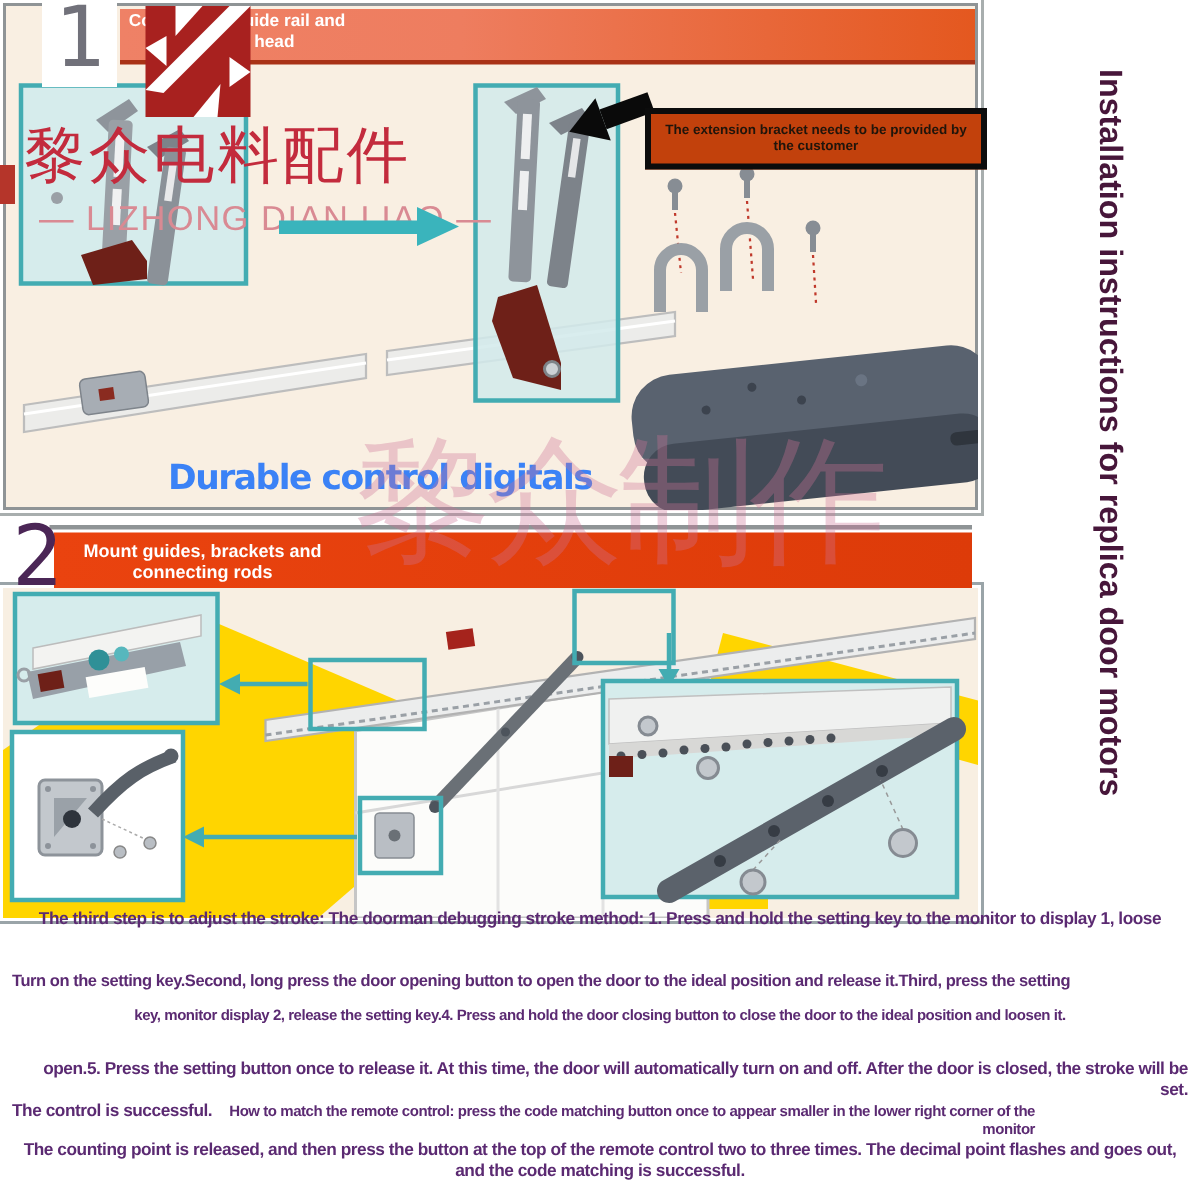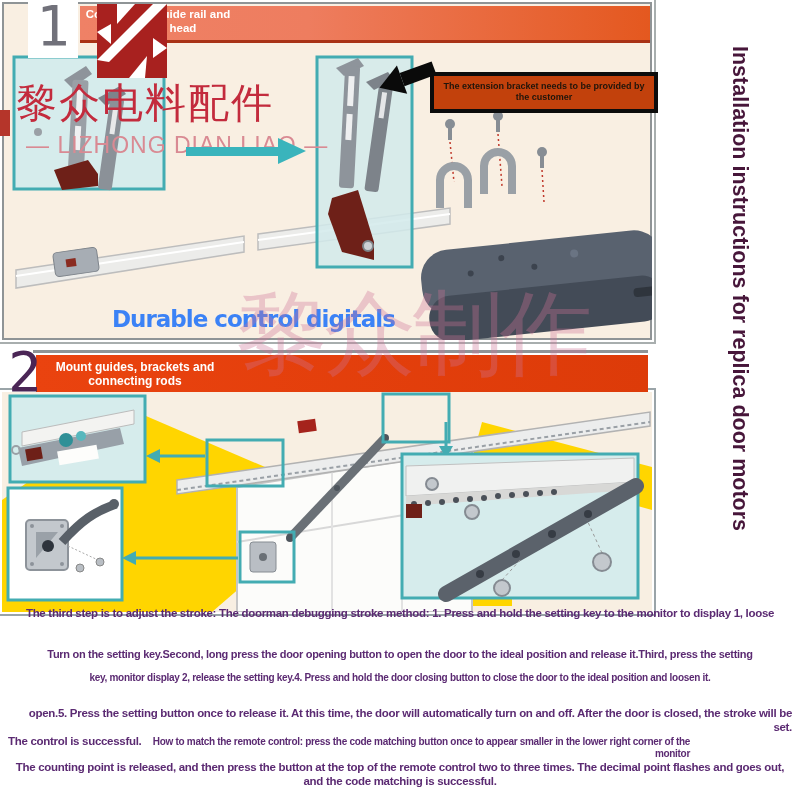--- a/index.html
+++ b/index.html
@@ -52,21 +52,21 @@
   .red-chip{left:0;top:110px;width:10px;height:26px;background:#b5352a;}
 
   
   .side-title{left:752px;top:46px;width:555px;font-size:21.5px;line-height:25px;
               font-weight:bold;color:#47163a;transform:rotate(90deg);
               transform-origin:top left;}
 
   
   .ins{color:#5b2a72;font-weight:bold;letter-spacing:-0.3px;line-height:1.22;z-index:2;}
   .p1{left:8px;top:606px;width:784px;font-size:11.5px;text-align:center;}
-  .p2{left:8px;top:648px;width:784px;font-size:11px;text-align:center;}
+  .p2{left:8px;top:648px;width:784px;font-size:11px;text-align:left;}
   .p3{left:8px;top:672px;width:784px;font-size:10px;text-align:center;}
   .p4{left:8px;top:706px;width:784px;font-size:11.5px;text-align:right;}
   .p5l{left:8px;top:734px;width:160px;font-size:11.5px;text-align:left;}
   .p5c{left:130px;top:736px;width:560px;font-size:10px;text-align:right;}
   .p6{left:8px;top:760px;width:784px;font-size:11.5px;text-align:center;}
 
   svg{display:block;}
 </style>
 </head>
 <body>

